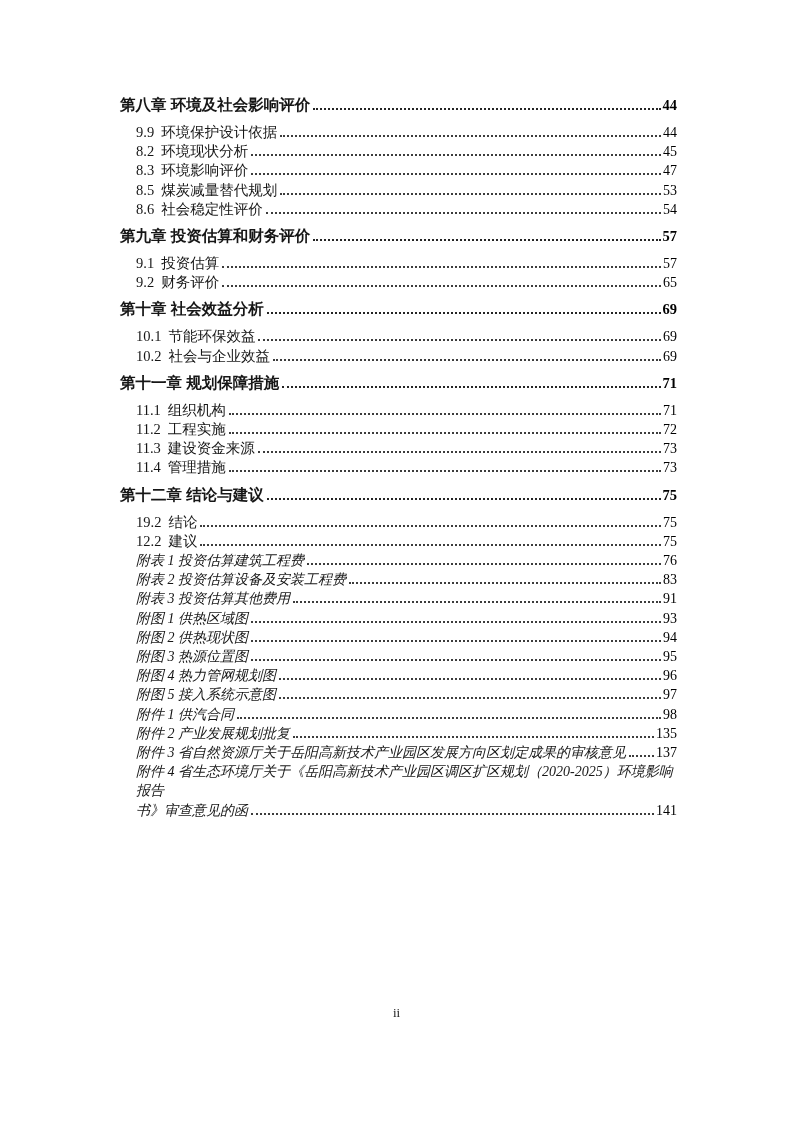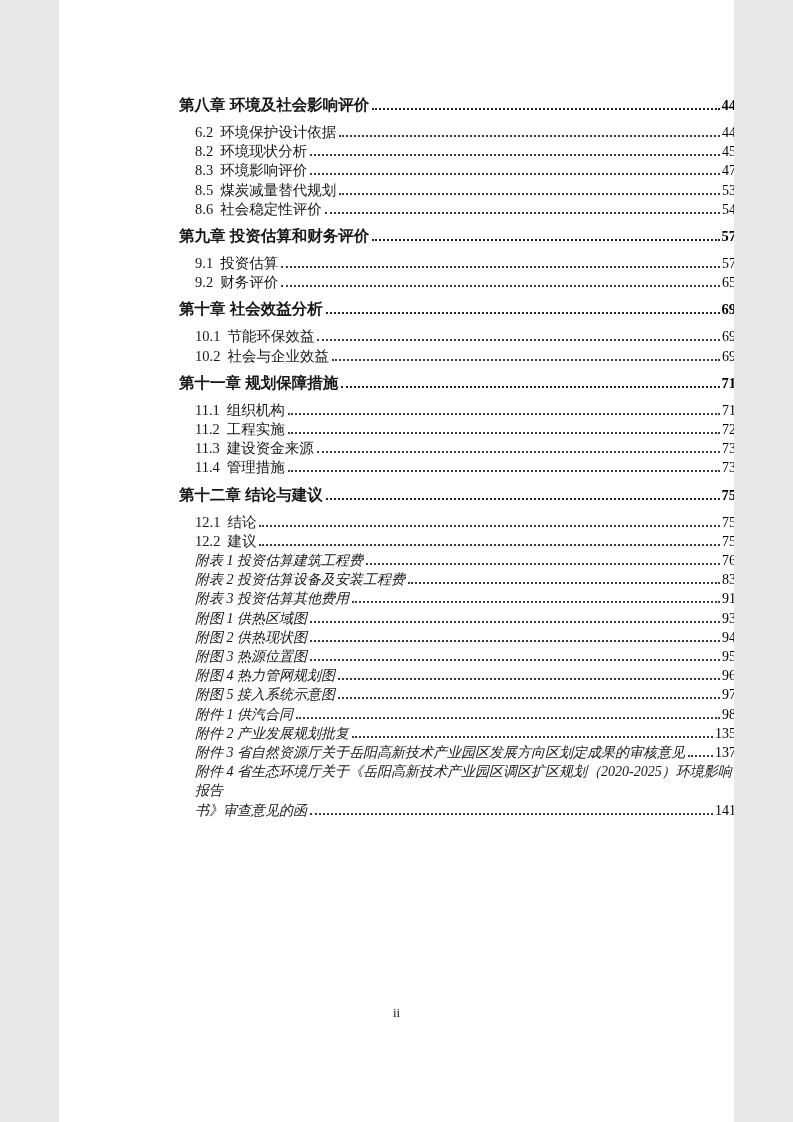--- a/index.html
+++ b/index.html
@@ -1,19 +1,19 @@
 <!DOCTYPE html>
 <html><head>
 <meta charset="utf-8">
 <style>
   * { box-sizing: border-box; }
   html, body { margin: 0; padding: 0; background: #e8e8e8; }
   .page {
     position: relative;
-    width: 675px;
+    width: 793px;
     height: 1122px;
     margin: 0 auto;
     background: #ffffff;
     overflow: hidden;
     color: #161616;
     font-family: "Liberation Sans", sans-serif;
   }
   .toc {
     position: absolute;
     left: 120px;
@@ -79,21 +79,21 @@
 <body>
 
 <div class="page">
   <nav class="toc" id="toc">
       <div class="row chapter">
         <span class="label">第八章 环境及社会影响评价</span>
         <span class="leader"></span>
         <span class="pagenum">44</span>
       </div>
       <div class="row section">
-        <span class="num">6.2</span>
+        <span class="num">9.9</span>
         <span class="label">环境保护设计依据</span>
         <span class="leader"></span>
         <span class="pagenum">44</span>
       </div>
       <div class="row section">
         <span class="num">8.2</span>
         <span class="label">环境现状分析</span>
         <span class="leader"></span>
         <span class="pagenum">45</span>
       </div>
@@ -177,21 +177,21 @@
         <span class="label">管理措施</span>
         <span class="leader"></span>
         <span class="pagenum">73</span>
       </div>
       <div class="row chapter">
         <span class="label">第十二章 结论与建议</span>
         <span class="leader"></span>
         <span class="pagenum">75</span>
       </div>
       <div class="row section">
-        <span class="num">12.1</span>
+        <span class="num">19.2</span>
         <span class="label">结论</span>
         <span class="leader"></span>
         <span class="pagenum">75</span>
       </div>
       <div class="row section">
         <span class="num">12.2</span>
         <span class="label">建议</span>
         <span class="leader"></span>
         <span class="pagenum">75</span>
       </div>

